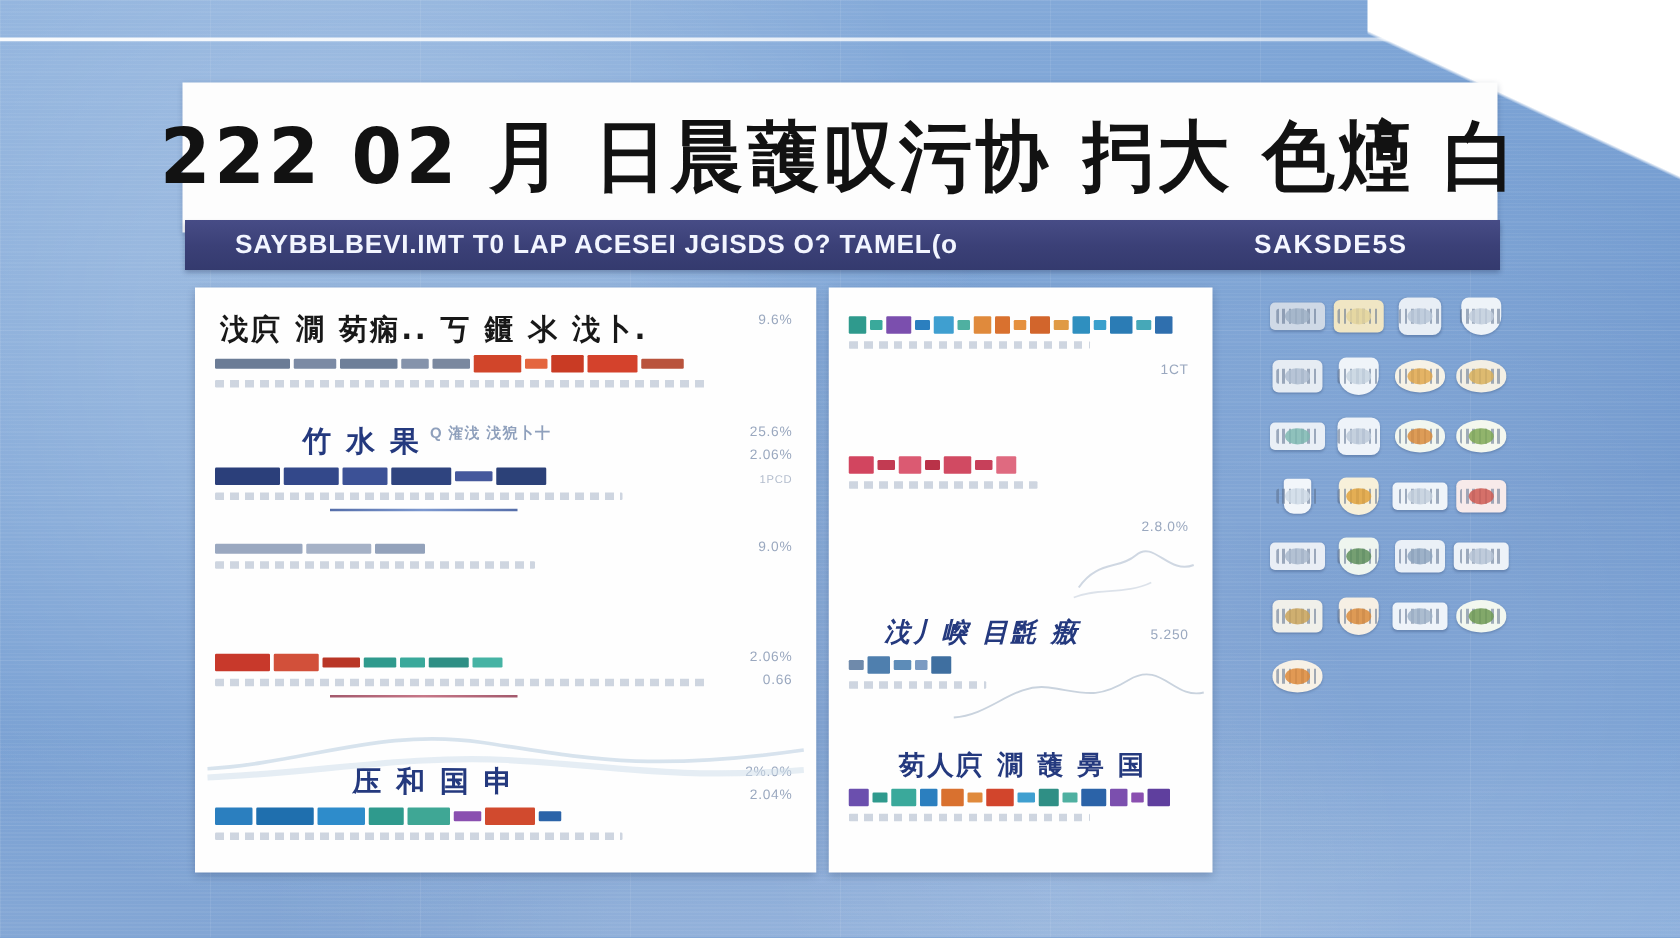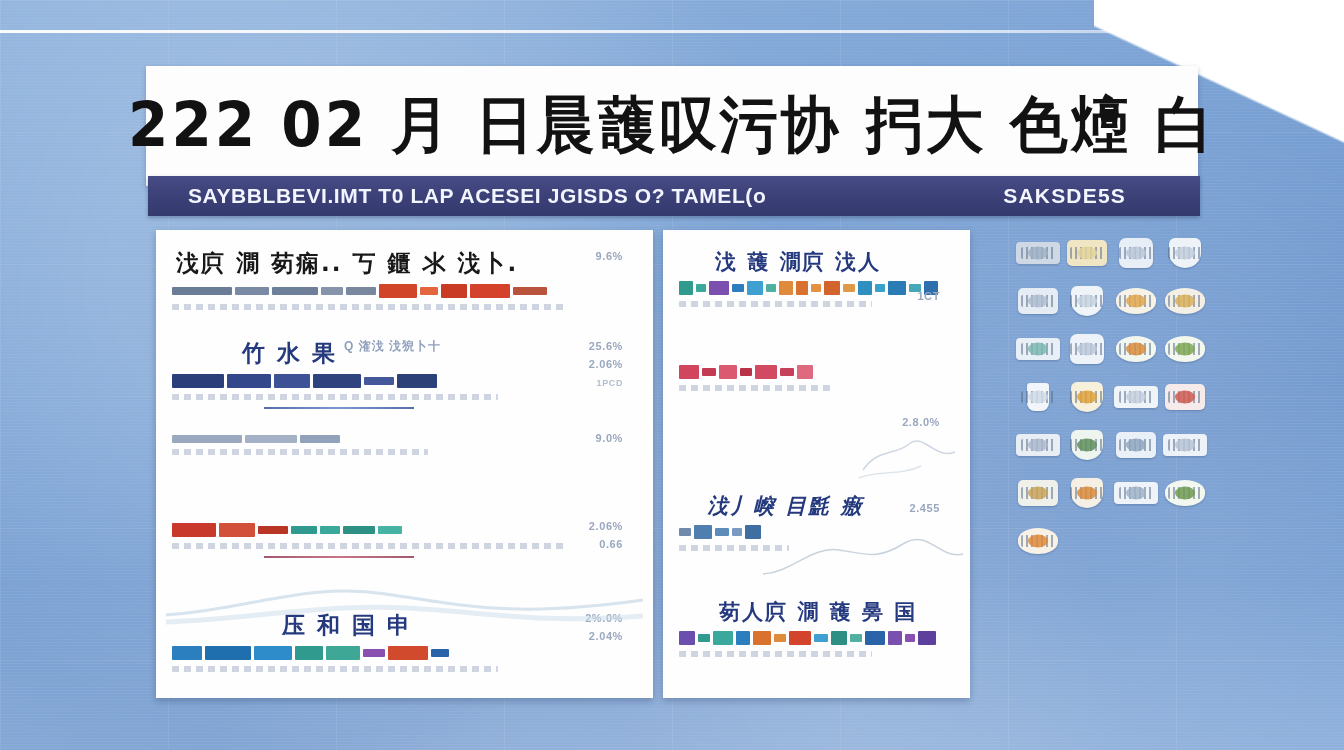--- a/index.html
+++ b/index.html
@@ -122,22 +122,22 @@
   .faint-line.w40{width:40%;}
 
   .rule-accent{
     height:2px;width:150px;margin:7px 0 2px 92px;
     background:linear-gradient(to right,#8c3048,#b8556a,#8c3048);
     opacity:.8;
   }
   .rule-accent.blue{background:linear-gradient(to right,#2b4a94,#5c7fc4,#2b4a94);}
 
   .value{
-    position:absolute;right:30px;
-    font-size:11px;color:#9aa8bf;font-weight:bold;letter-spacing:.6px;
+    position:absolute;right:19px;
+    font-size:11px;color:#9aa8bf;font-weight:normal;letter-spacing:.6px;
     filter:blur(.35px);text-align:right;
   }
   .value.small{font-size:9px;color:#b3bdcd;}
 
   
   .wave{
     position:absolute;opacity:.55;pointer-events:none;
   }
 
   
@@ -280,23 +280,20 @@
       </div>
   <svg class="wave" width="497" height="70" style="left: 0px; top: 330px;">
         <path d="M10 55 C 90 50, 150 22, 230 34 S 360 58, 487 40" fill="none" stroke="#b9cde0" stroke-width="3"></path>
         <path d="M10 62 C 100 58, 170 44, 250 48 S 380 64, 487 56" fill="none" stroke="#d2e0ec" stroke-width="5"></path>
       </svg>
     </div>
 
   <div class="panel panel-right">
     <div id="right-sections">
         <div class="section" style="position: absolute; left: 0px; right: 0px; top: 18px;">
-          <div class="sec-head" style="padding-left: 36px;">
-            <span class="glyph">㳀 䕶 㵎㡶 㳀人</span>
-          </div>
           <div class="runs">
             <span class="run tall" style="width: 14px; background: rgb(47, 154, 141);"></span>
             <span class="run short" style="width: 10px; background: rgb(58, 169, 155);"></span>
             <span class="run tall" style="width: 20px; background: rgb(123, 79, 174);"></span>
             <span class="run short" style="width: 12px; background: rgb(43, 127, 191);"></span>
             <span class="run tall" style="width: 16px; background: rgb(63, 159, 208);"></span>
             <span class="run short" style="width: 10px; background: rgb(79, 176, 161);"></span>
             <span class="run tall" style="width: 14px; background: rgb(224, 138, 60);"></span>
             <span class="run tall" style="width: 12px; background: rgb(217, 113, 47);"></span>
             <span class="run short" style="width: 10px; background: rgb(229, 145, 63);"></span>
@@ -329,21 +326,21 @@
             <span class="glyph">㳀丿㟮 目㲯 㾲</span>
           </div>
           <div class="runs">
             <span class="run short" style="width: 12px; background: rgb(111, 138, 171);"></span>
             <span class="run tall" style="width: 18px; background: rgb(79, 127, 174);"></span>
             <span class="run short" style="width: 14px; background: rgb(93, 140, 184);"></span>
             <span class="run short" style="width: 10px; background: rgb(123, 154, 194);"></span>
             <span class="run tall" style="width: 16px; background: rgb(63, 111, 160);"></span>
           </div>
           <div class="faint-line w40"></div>
-          <div class="value" style="top: 10px;">2.455</div>
+          <div class="value" style="top: 10px;">5.250</div>
         </div>
         <div class="section" style="position: absolute; left: 0px; right: 0px; top: 368px;">
           <div class="sec-head" style="padding-left: 40px;">
             <span class="glyph">茐人㡶 㵎 䕶 㬅 国</span>
           </div>
           <div class="runs">
             <span class="run tall" style="width: 16px; background: rgb(107, 79, 174);"></span>
             <span class="run short" style="width: 12px; background: rgb(47, 154, 141);"></span>
             <span class="run tall" style="width: 20px; background: rgb(58, 169, 155);"></span>
             <span class="run tall" style="width: 14px; background: rgb(43, 127, 191);"></span>

